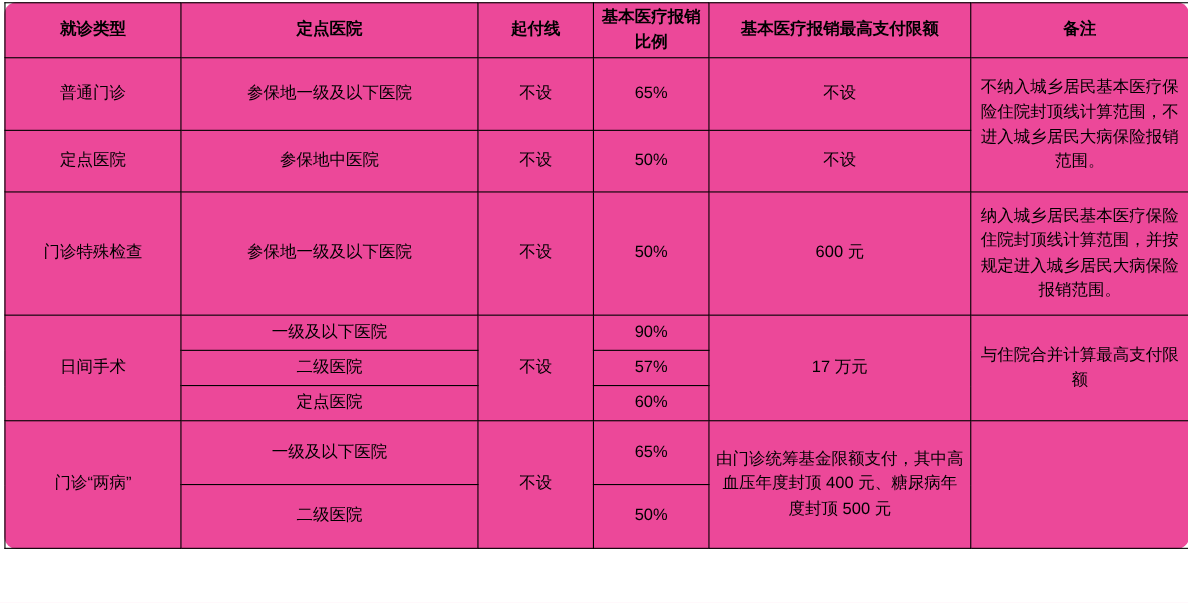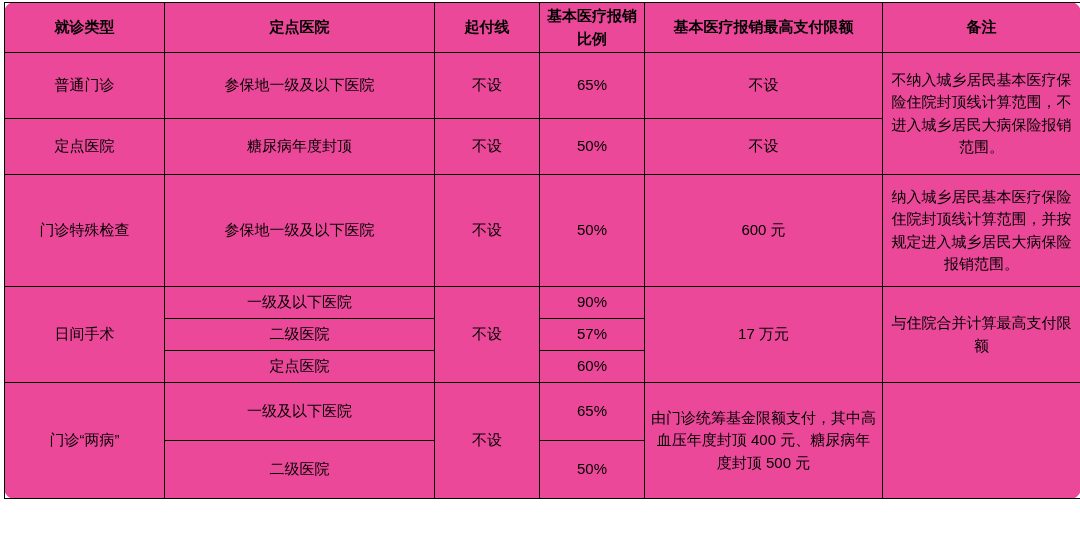--- a/index.html
+++ b/index.html
@@ -98,21 +98,21 @@
         <td class="tall-a">普通门诊</td>
         <td>参保地一级及以下医院</td>
         <td>不设</td>
         <td>65%</td>
         <td>不设</td>
         <td class="note-cell" rowspan="2">不纳入城乡居民基本医疗保险住院封顶线计算范围，不进入城乡居民大病保险报销范围。</td>
       </tr>
 
       <tr>
         <td class="tall-b">定点医院</td>
-        <td>糖尿病年度封顶</td>
+        <td>参保地中医院</td>
         <td>不设</td>
         <td>50%</td>
         <td>不设</td>
       </tr>
 
       <tr>
         <td class="tall-c">门诊特殊检查</td>
         <td>参保地一级及以下医院</td>
         <td>不设</td>
         <td>50%</td>

